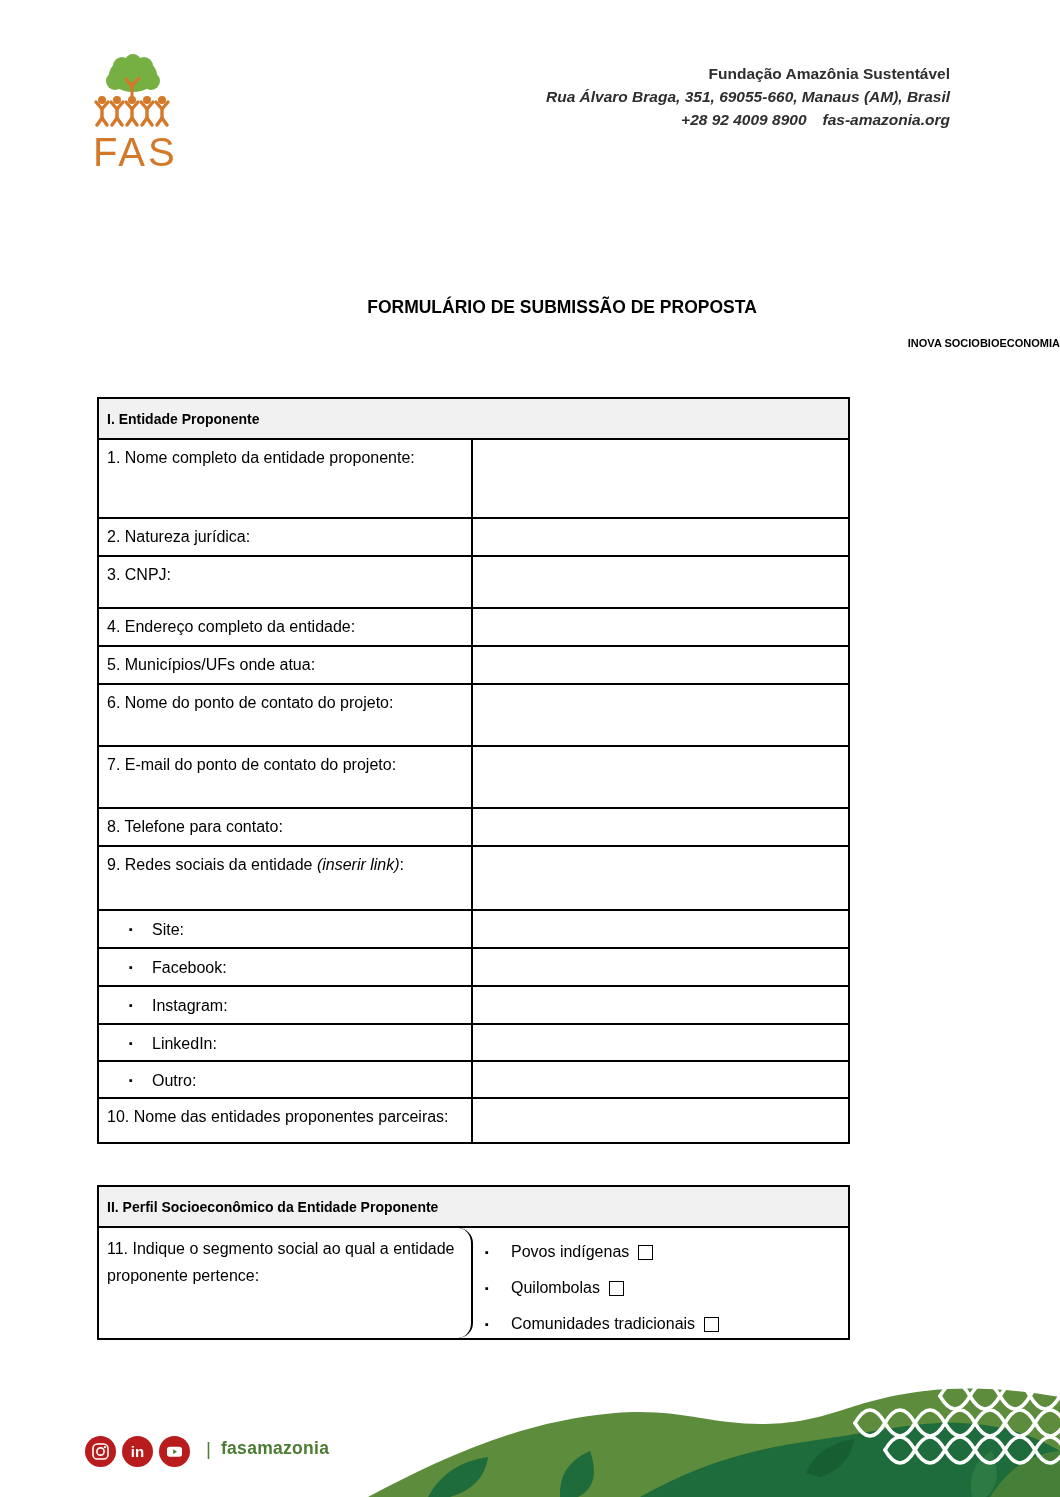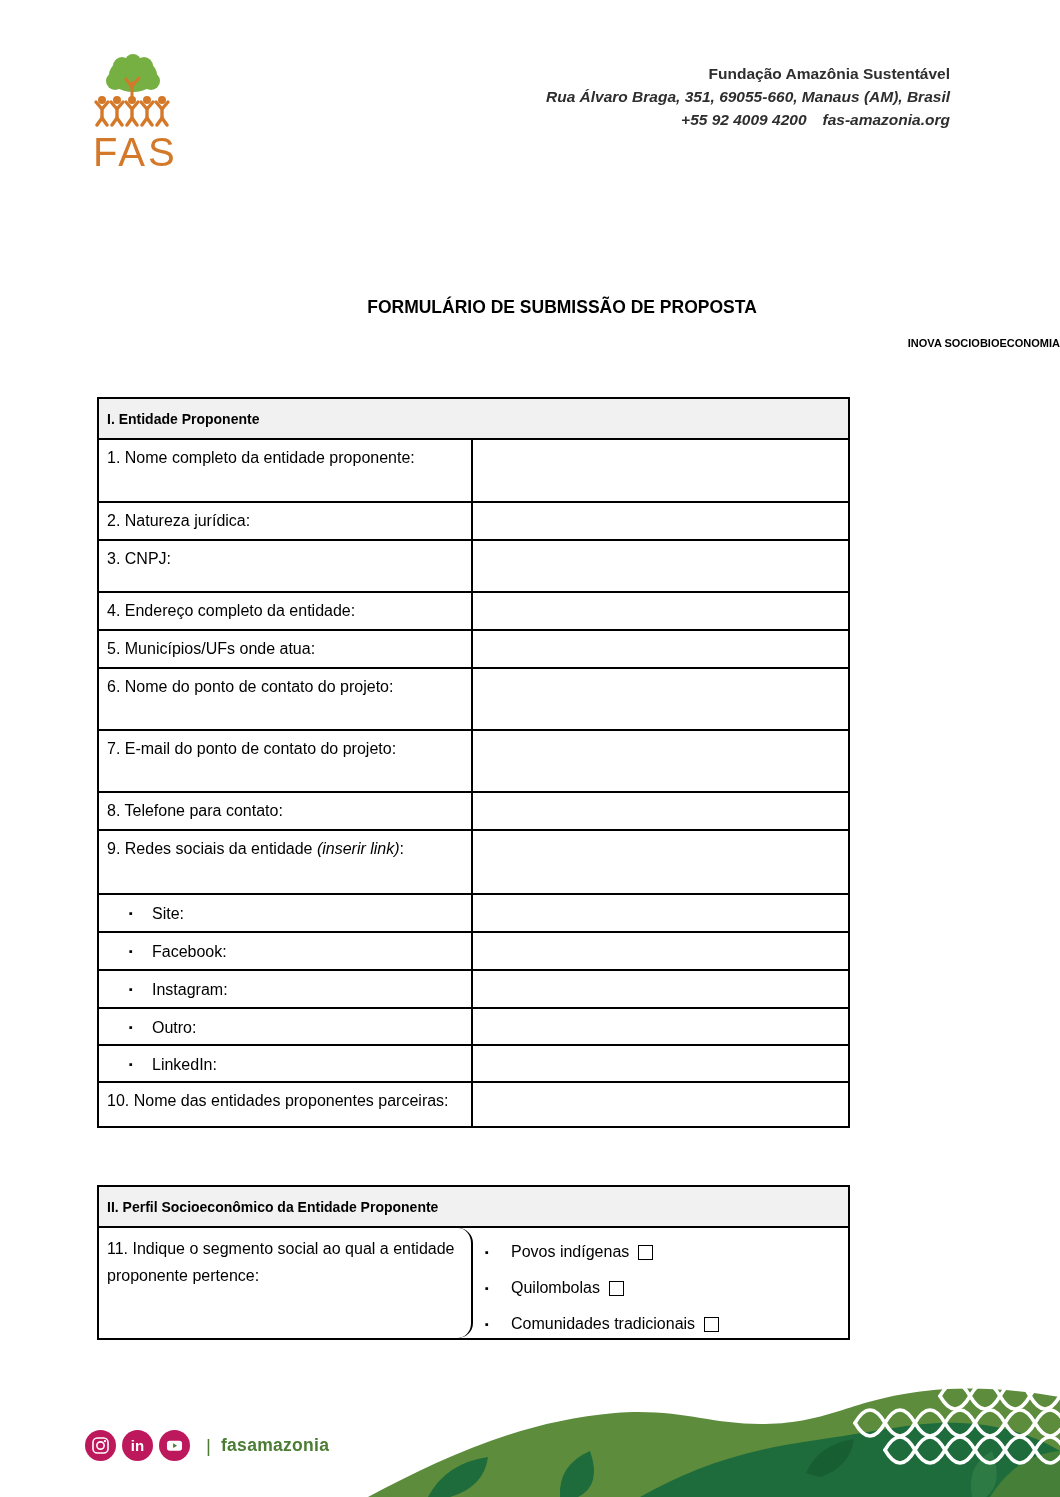--- a/index.html
+++ b/index.html
@@ -36,22 +36,22 @@
   
   .q-cell { width:374px; border-right:2px solid #000; box-sizing:border-box;
     padding:7px 8px 0 8px; font-size:16px; line-height:27px;border-radius:15px; }
   .opt-cell { flex:1; padding:6px 0 0 12px; font-size:16px; }
   .opt-line { display:flex; align-items:center; height:36px; }
   .opt-line .bullet { width:26px; }
   .checkbox { width:15px; height:15px; border:1.6px solid #000; margin-left:9px;
     display:inline-block; box-sizing:border-box; background:#fff; }
   
   .social { position:absolute; left:85px; top:1430px; display:flex; align-items:center; }
-  .sicon { width:31px; height:31px; border-radius:50%; background:#be185d;
-    display:flex; align-items:center; justify-content:center; margin-right:6px; }
+  .sicon { width:31px; height:31px; border-radius:50%; background:#b91c1c;
+    display:flex; align-items:center; justify-content:center; margin-right:6px;margin-top:6px; }
   .sicon .in-txt { color:#fff; font-weight:700; font-size:15px; line-height:1; margin-top:-1px; }
   .handle-sep { color:#4C7C33; margin:0 10px 0 10px; font-size:19px; font-weight:300; }
   .handle { color:#4C7C33; font-size:17.5px; font-weight:600; letter-spacing:0.3px; }
   .wave { position:absolute; left:0; bottom:0; width:1060px; height:132px; display:block; }
 </style>
 </head>
 <body>
 
 <div class="page">
 
@@ -95,31 +95,31 @@
           <circle cx="69" cy="47" r="4"></circle>
       </g>
     </svg>
     <div class="logo-fas">FAS</div>
   </div>
 
   <div class="org-info">
     <div>Fundação Amazônia Sustentável</div>
     <div class="it">Rua Álvaro Braga, 351, 69055-660, Manaus (AM), Brasil</div>
     <div class="it">
-      <span>+55 92 4009 4200</span><span class="gap"></span><span>fas-amazonia.org</span>
+      <span>+28 92 4009 8900</span><span class="gap"></span><span>fas-amazonia.org</span>
     </div>
   </div>
 
   <div class="doc-title">FORMULÁRIO DE SUBMISSÃO DE PROPOSTA</div>
   <div class="doc-subtitle">INOVA SOCIOBIOECONOMIA</div>
 
   <div class="ftable" id="table1">
     <div class="thead">I. Entidade Proponente</div>
 
-    <div class="trow" style="height:63px">
+    <div class="trow" style="height:79px">
       <div class="cl">1. Nome completo da entidade proponente:</div>
       <div class="cr"></div>
     </div>
     <div class="trow" style="height:38px">
       <div class="cl">2. Natureza jurídica:</div>
       <div class="cr"></div>
     </div>
     <div class="trow" style="height:52px">
       <div class="cl">3. CNPJ:</div>
       <div class="cr"></div>
@@ -154,25 +154,25 @@
     </div>
     <div class="trow bullet-row" style="height:38px">
       <div class="cl"><span class="bullet">▪</span><span>Facebook:</span></div>
       <div class="cr"></div>
     </div>
     <div class="trow bullet-row" style="height:38px">
       <div class="cl"><span class="bullet">▪</span><span>Instagram:</span></div>
       <div class="cr"></div>
     </div>
     <div class="trow bullet-row" style="height:37px">
+      <div class="cl"><span class="bullet">▪</span><span>LinkedIn:</span></div>
+      <div class="cr"></div>
+    </div>
+    <div class="trow bullet-row" style="height:37px">
       <div class="cl"><span class="bullet">▪</span><span>Outro:</span></div>
-      <div class="cr"></div>
-    </div>
-    <div class="trow bullet-row" style="height:37px">
-      <div class="cl"><span class="bullet">▪</span><span>LinkedIn:</span></div>
       <div class="cr"></div>
     </div>
     <div class="trow" style="height:45px">
       <div class="cl">10. Nome das entidades proponentes parceiras:</div>
       <div class="cr"></div>
     </div>
   </div>
 
   <div class="ftable" id="table2">
     <div class="thead">II. Perfil Socioeconômico da Entidade Proponente</div>

